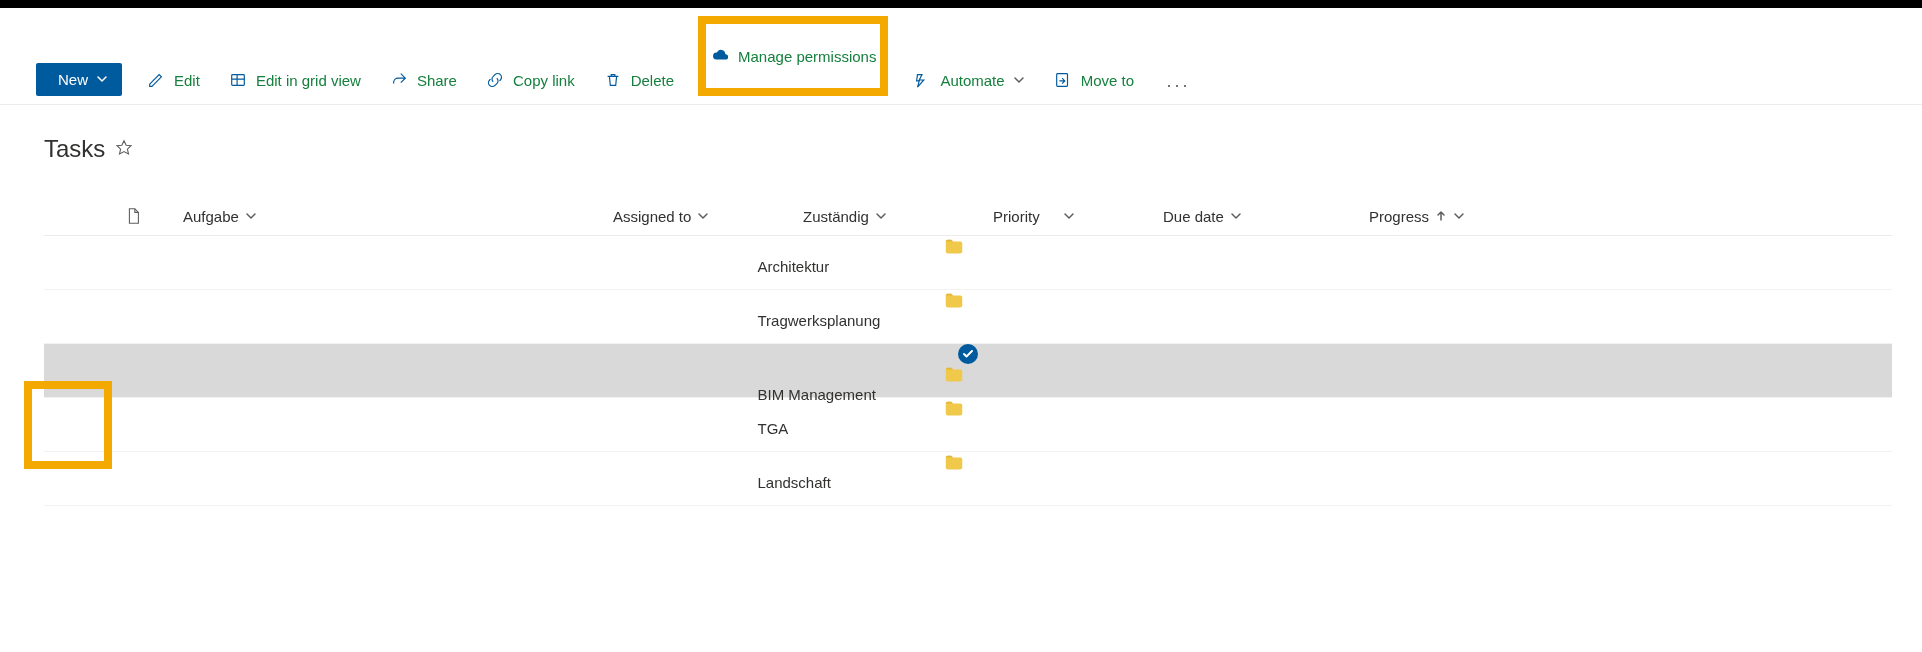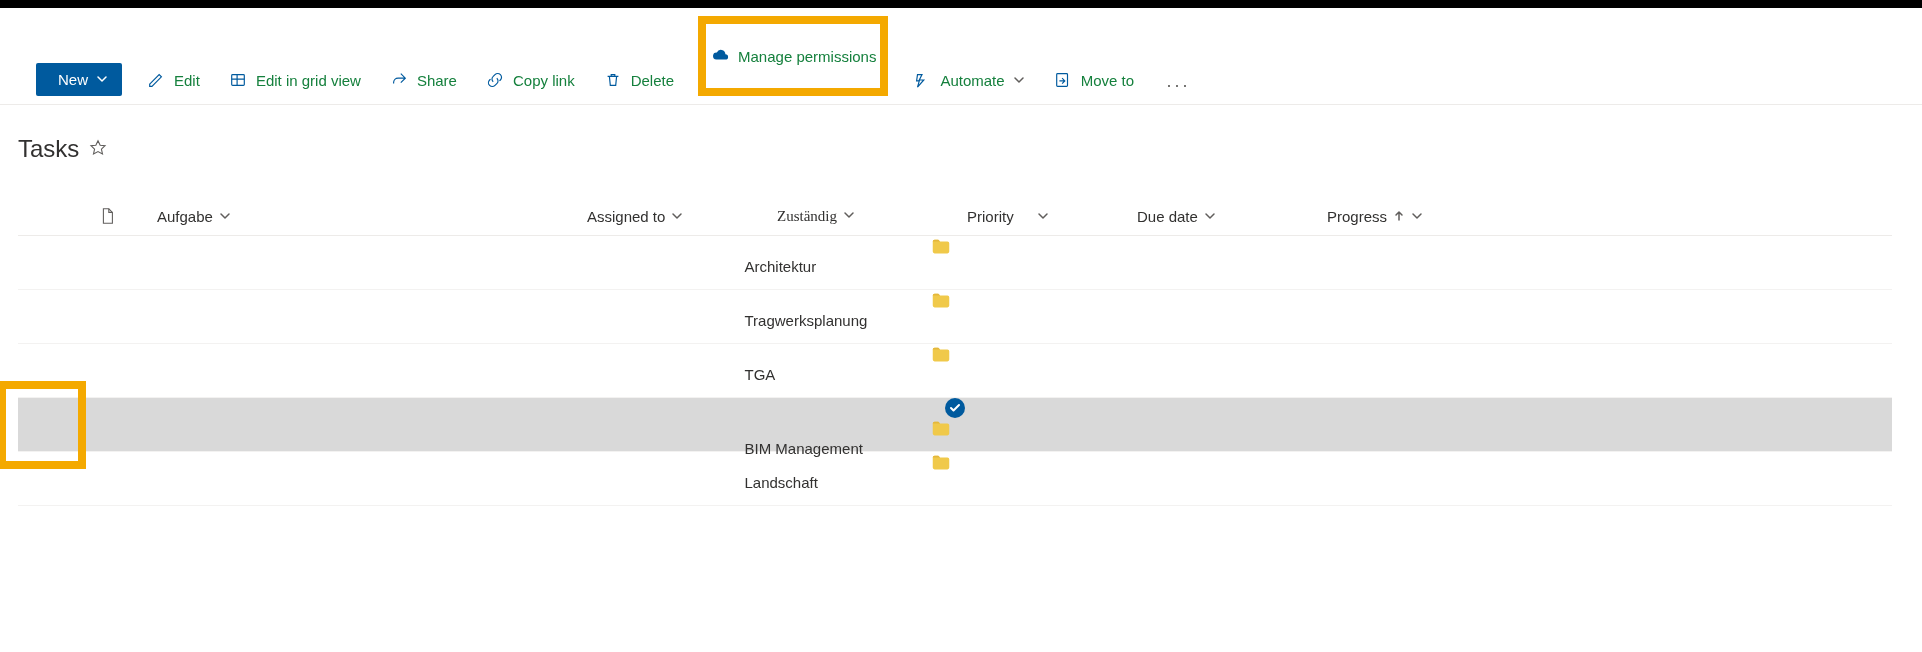--- a/index.html
+++ b/index.html
@@ -57,21 +57,21 @@
 
   .highlight-box {
     border: 8px solid #f4a900;
     padding: 2px 0;
     display:inline-flex;
     align-items:center;
   }
   .highlight-box.tall { min-height:80px; }
 
   .content {
-    padding: 30px 30px 0 18px;
+    padding: 30px 30px 0 44px;
   }
   .list-title-row {
     display:flex;
     align-items:center;
     gap:10px;
     margin-bottom: 34px;
   }
   .list-title {
     font-size: 24px;
     font-weight: 400;
@@ -87,24 +87,24 @@
     align-items:center;
     border-bottom: 1px solid #edebe9;
     padding: 10px 0;
     color:#323130;
     font-size:15px;
   }
   .col-sel { width:80px; display:flex; justify-content:center; }
   .col-type { width:50px; display:flex; align-items:center; justify-content:flex-start; }
   .col-aufgabe { width:430px; display:flex; align-items:center; gap:6px;margin-left:9px; }
   .col-assigned { width:190px; display:flex; align-items:flex-end; gap:6px; }
-  .col-zust { width:190px; display:flex; align-items:flex-end; gap:6px;font-family:Liberation Serif, serif; }
+  .col-zust { width:190px; display:flex; align-items:flex-end; gap:6px; }
   .col-priority { width:170px; display:flex; align-items:center; gap:23px; }
   .col-duedate { width:190px; display:flex; gap:6px; }
-  .col-progress { width:170px; display:flex; align-items:center; gap:6px; }
+  .col-progress { width:170px; display:flex; align-items:center; gap:6px;margin-left:16px; }
 
   .grid-header .chev {
     color:#605e5c;
   }
 
   .row {
     display:flex;
     align-items:center;
     border-bottom:1px solid #f3f2f1;
     height:54px;
@@ -354,33 +354,20 @@
           <svg viewBox="0 0 24 24">
               <path fill="#f0c94a" d="M3 6a2 2 0 0 1 2-2h4l2 2h8a2 2 0 0 1 2 2v9a2 2 0 0 1-2 2H5a2 2 0 0 1-2-2V6z"></path>
               <path fill="#e3b73c" d="M3 6a2 2 0 0 1 2-2h4l2 2H3V6z"></path>
             </svg>
         </div>
         <div class="col-aufgabe">
           <span>Tragwerksplanung</span>
         </div>
       </div>
 
-      <div class="row">
-        <div class="col-sel"></div>
-        <div class="col-type folder-icon">
-          <svg viewBox="0 0 24 24">
-              <path fill="#f0c94a" d="M3 6a2 2 0 0 1 2-2h4l2 2h8a2 2 0 0 1 2 2v9a2 2 0 0 1-2 2H5a2 2 0 0 1-2-2V6z"></path>
-              <path fill="#e3b73c" d="M3 6a2 2 0 0 1 2-2h4l2 2H3V6z"></path>
-            </svg>
-        </div>
-        <div class="col-aufgabe">
-          <span>TGA</span>
-        </div>
-      </div>
-
       <div class="row selected" id="row-selected">
         <div class="col-sel">
           <span class="sel-indicator">
             <svg viewBox="0 0 12 12" fill="none">
                 <path d="M2 6l2.5 2.5L10 3" stroke="#fff" stroke-width="2" stroke-linecap="round" stroke-linejoin="round"></path>
               </svg>
           </span>
         </div>
         <div class="col-type folder-icon">
           <svg viewBox="0 0 24 24">
@@ -395,20 +382,33 @@
 
       <div class="row">
         <div class="col-sel"></div>
         <div class="col-type folder-icon">
           <svg viewBox="0 0 24 24">
               <path fill="#f0c94a" d="M3 6a2 2 0 0 1 2-2h4l2 2h8a2 2 0 0 1 2 2v9a2 2 0 0 1-2 2H5a2 2 0 0 1-2-2V6z"></path>
               <path fill="#e3b73c" d="M3 6a2 2 0 0 1 2-2h4l2 2H3V6z"></path>
             </svg>
         </div>
         <div class="col-aufgabe">
+          <span>TGA</span>
+        </div>
+      </div>
+
+      <div class="row">
+        <div class="col-sel"></div>
+        <div class="col-type folder-icon">
+          <svg viewBox="0 0 24 24">
+              <path fill="#f0c94a" d="M3 6a2 2 0 0 1 2-2h4l2 2h8a2 2 0 0 1 2 2v9a2 2 0 0 1-2 2H5a2 2 0 0 1-2-2V6z"></path>
+              <path fill="#e3b73c" d="M3 6a2 2 0 0 1 2-2h4l2 2H3V6z"></path>
+            </svg>
+        </div>
+        <div class="col-aufgabe">
           <span>Landschaft</span>
         </div>
       </div>
 
       <div class="sel-highlight-overlay" id="sel-overlay" style="top: 145px;"></div>
 
     </div>
 
   </div>
 </div>

